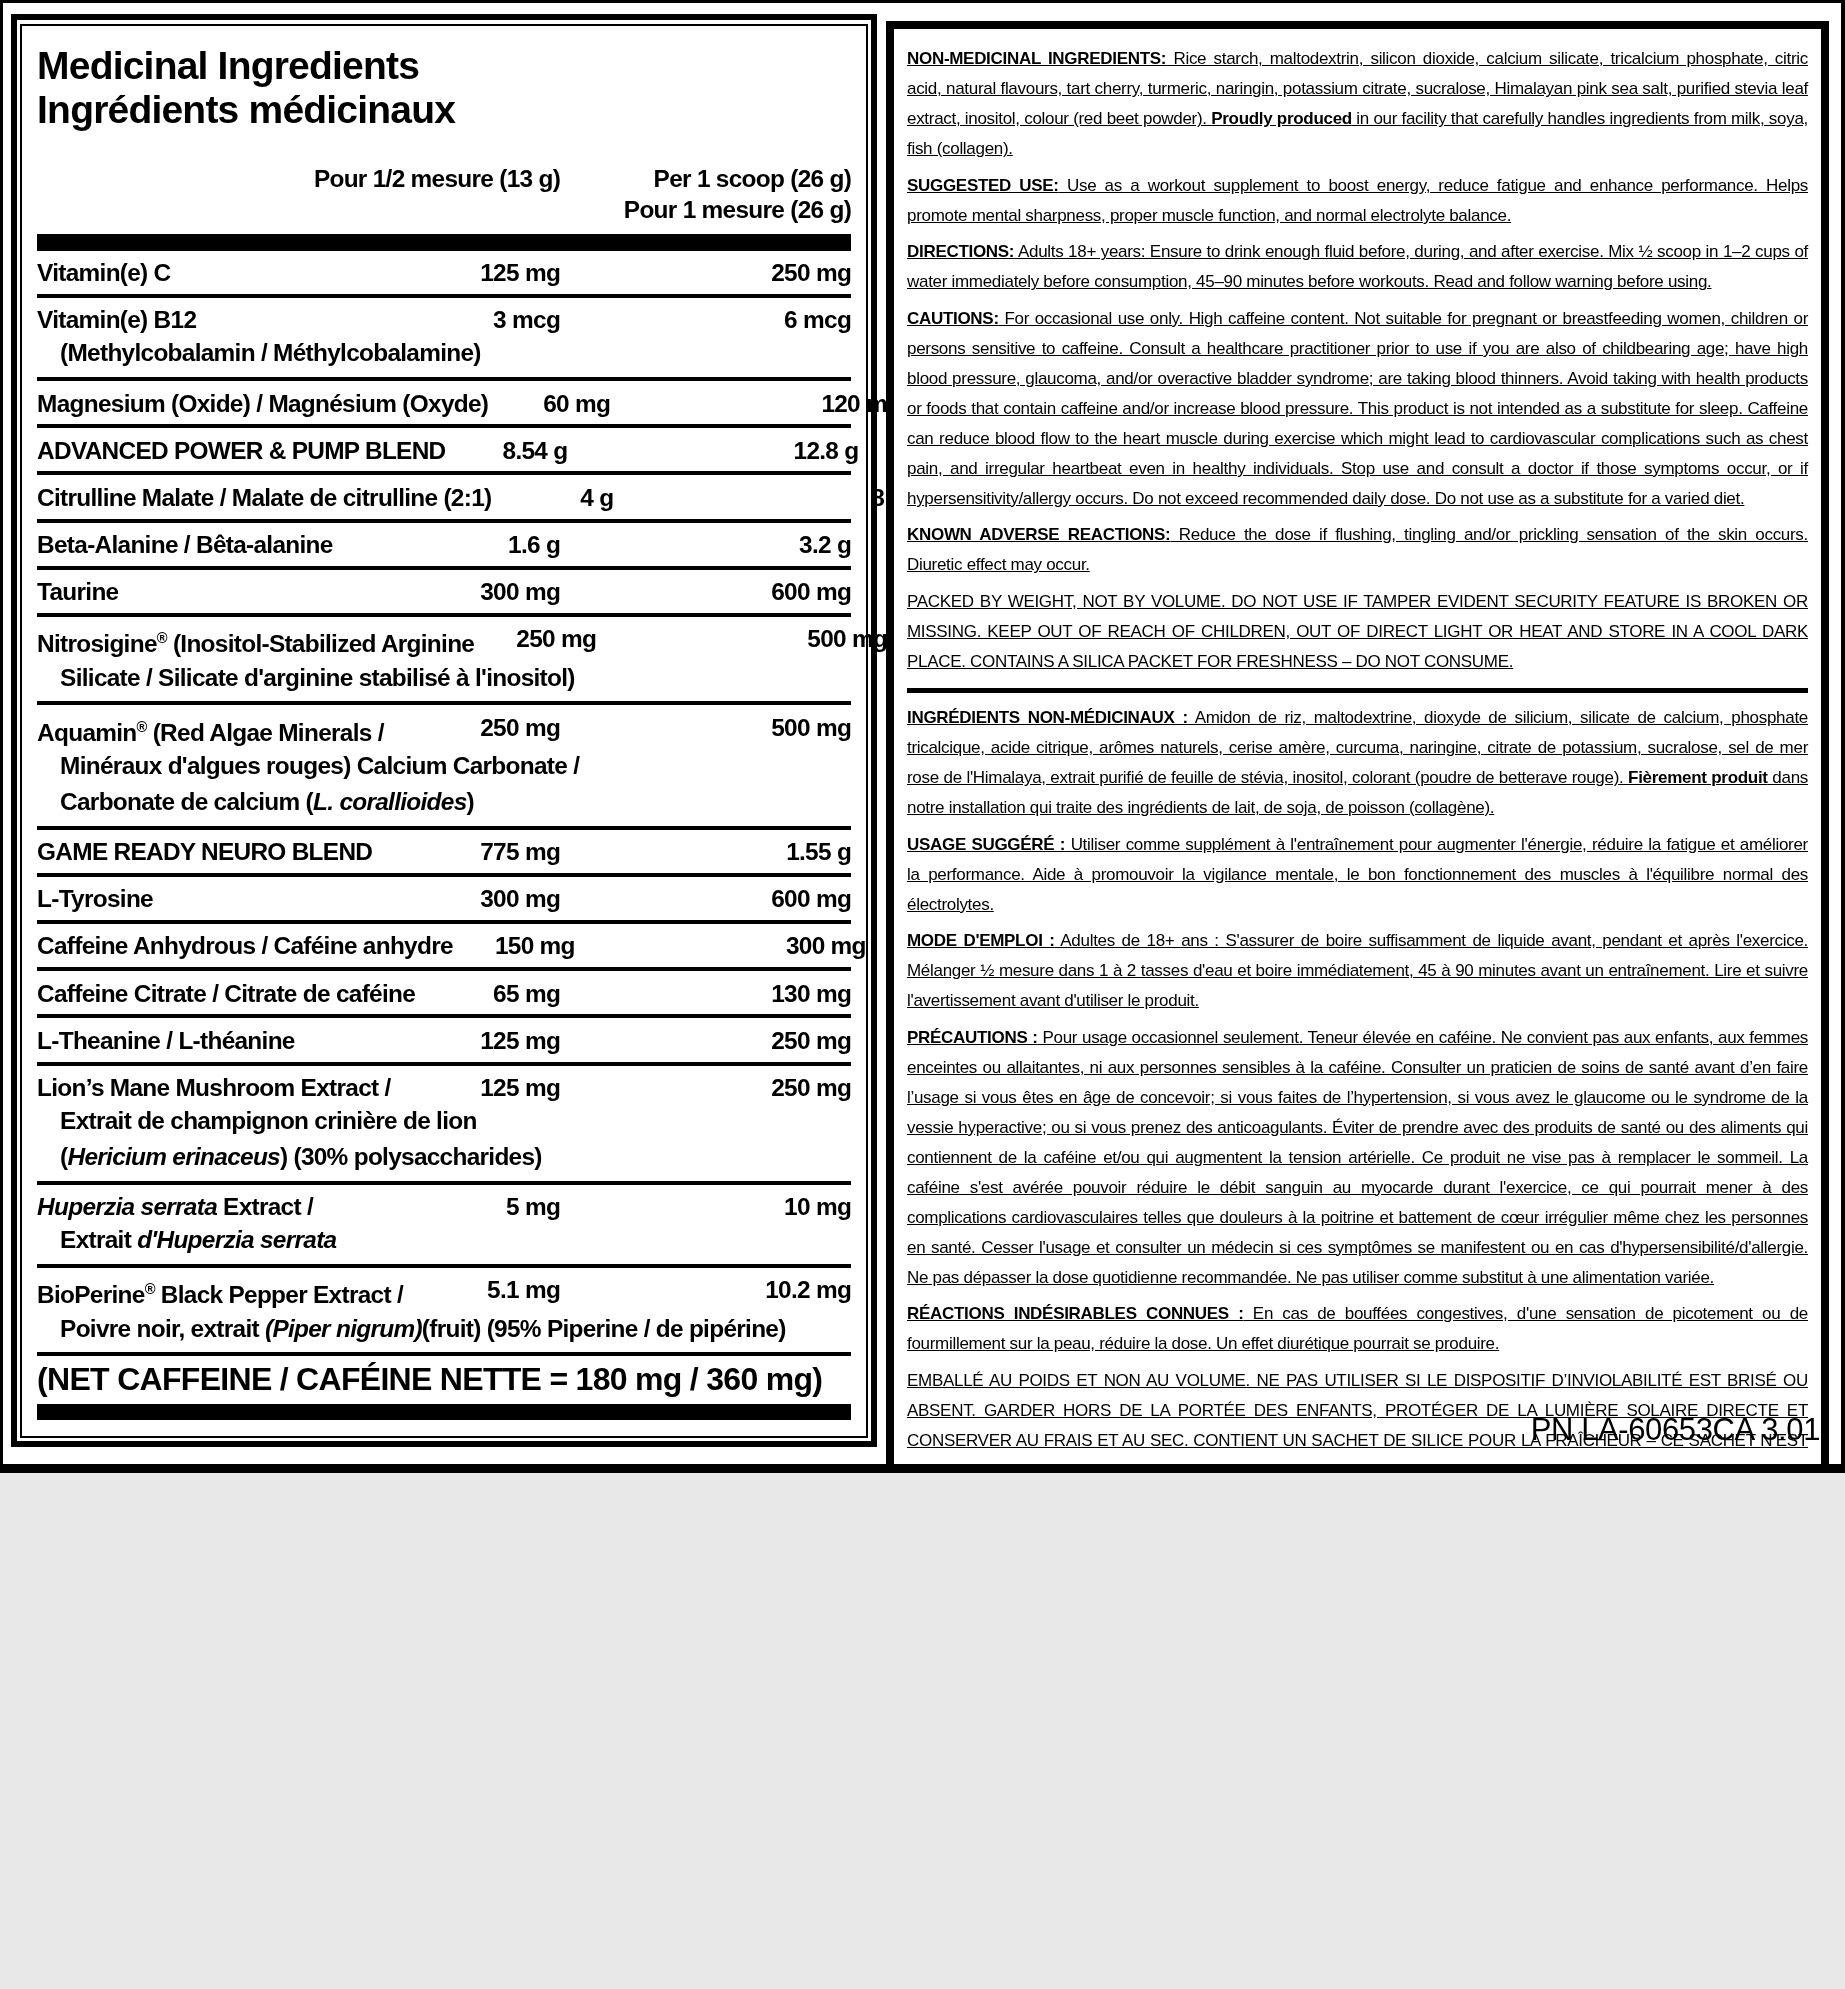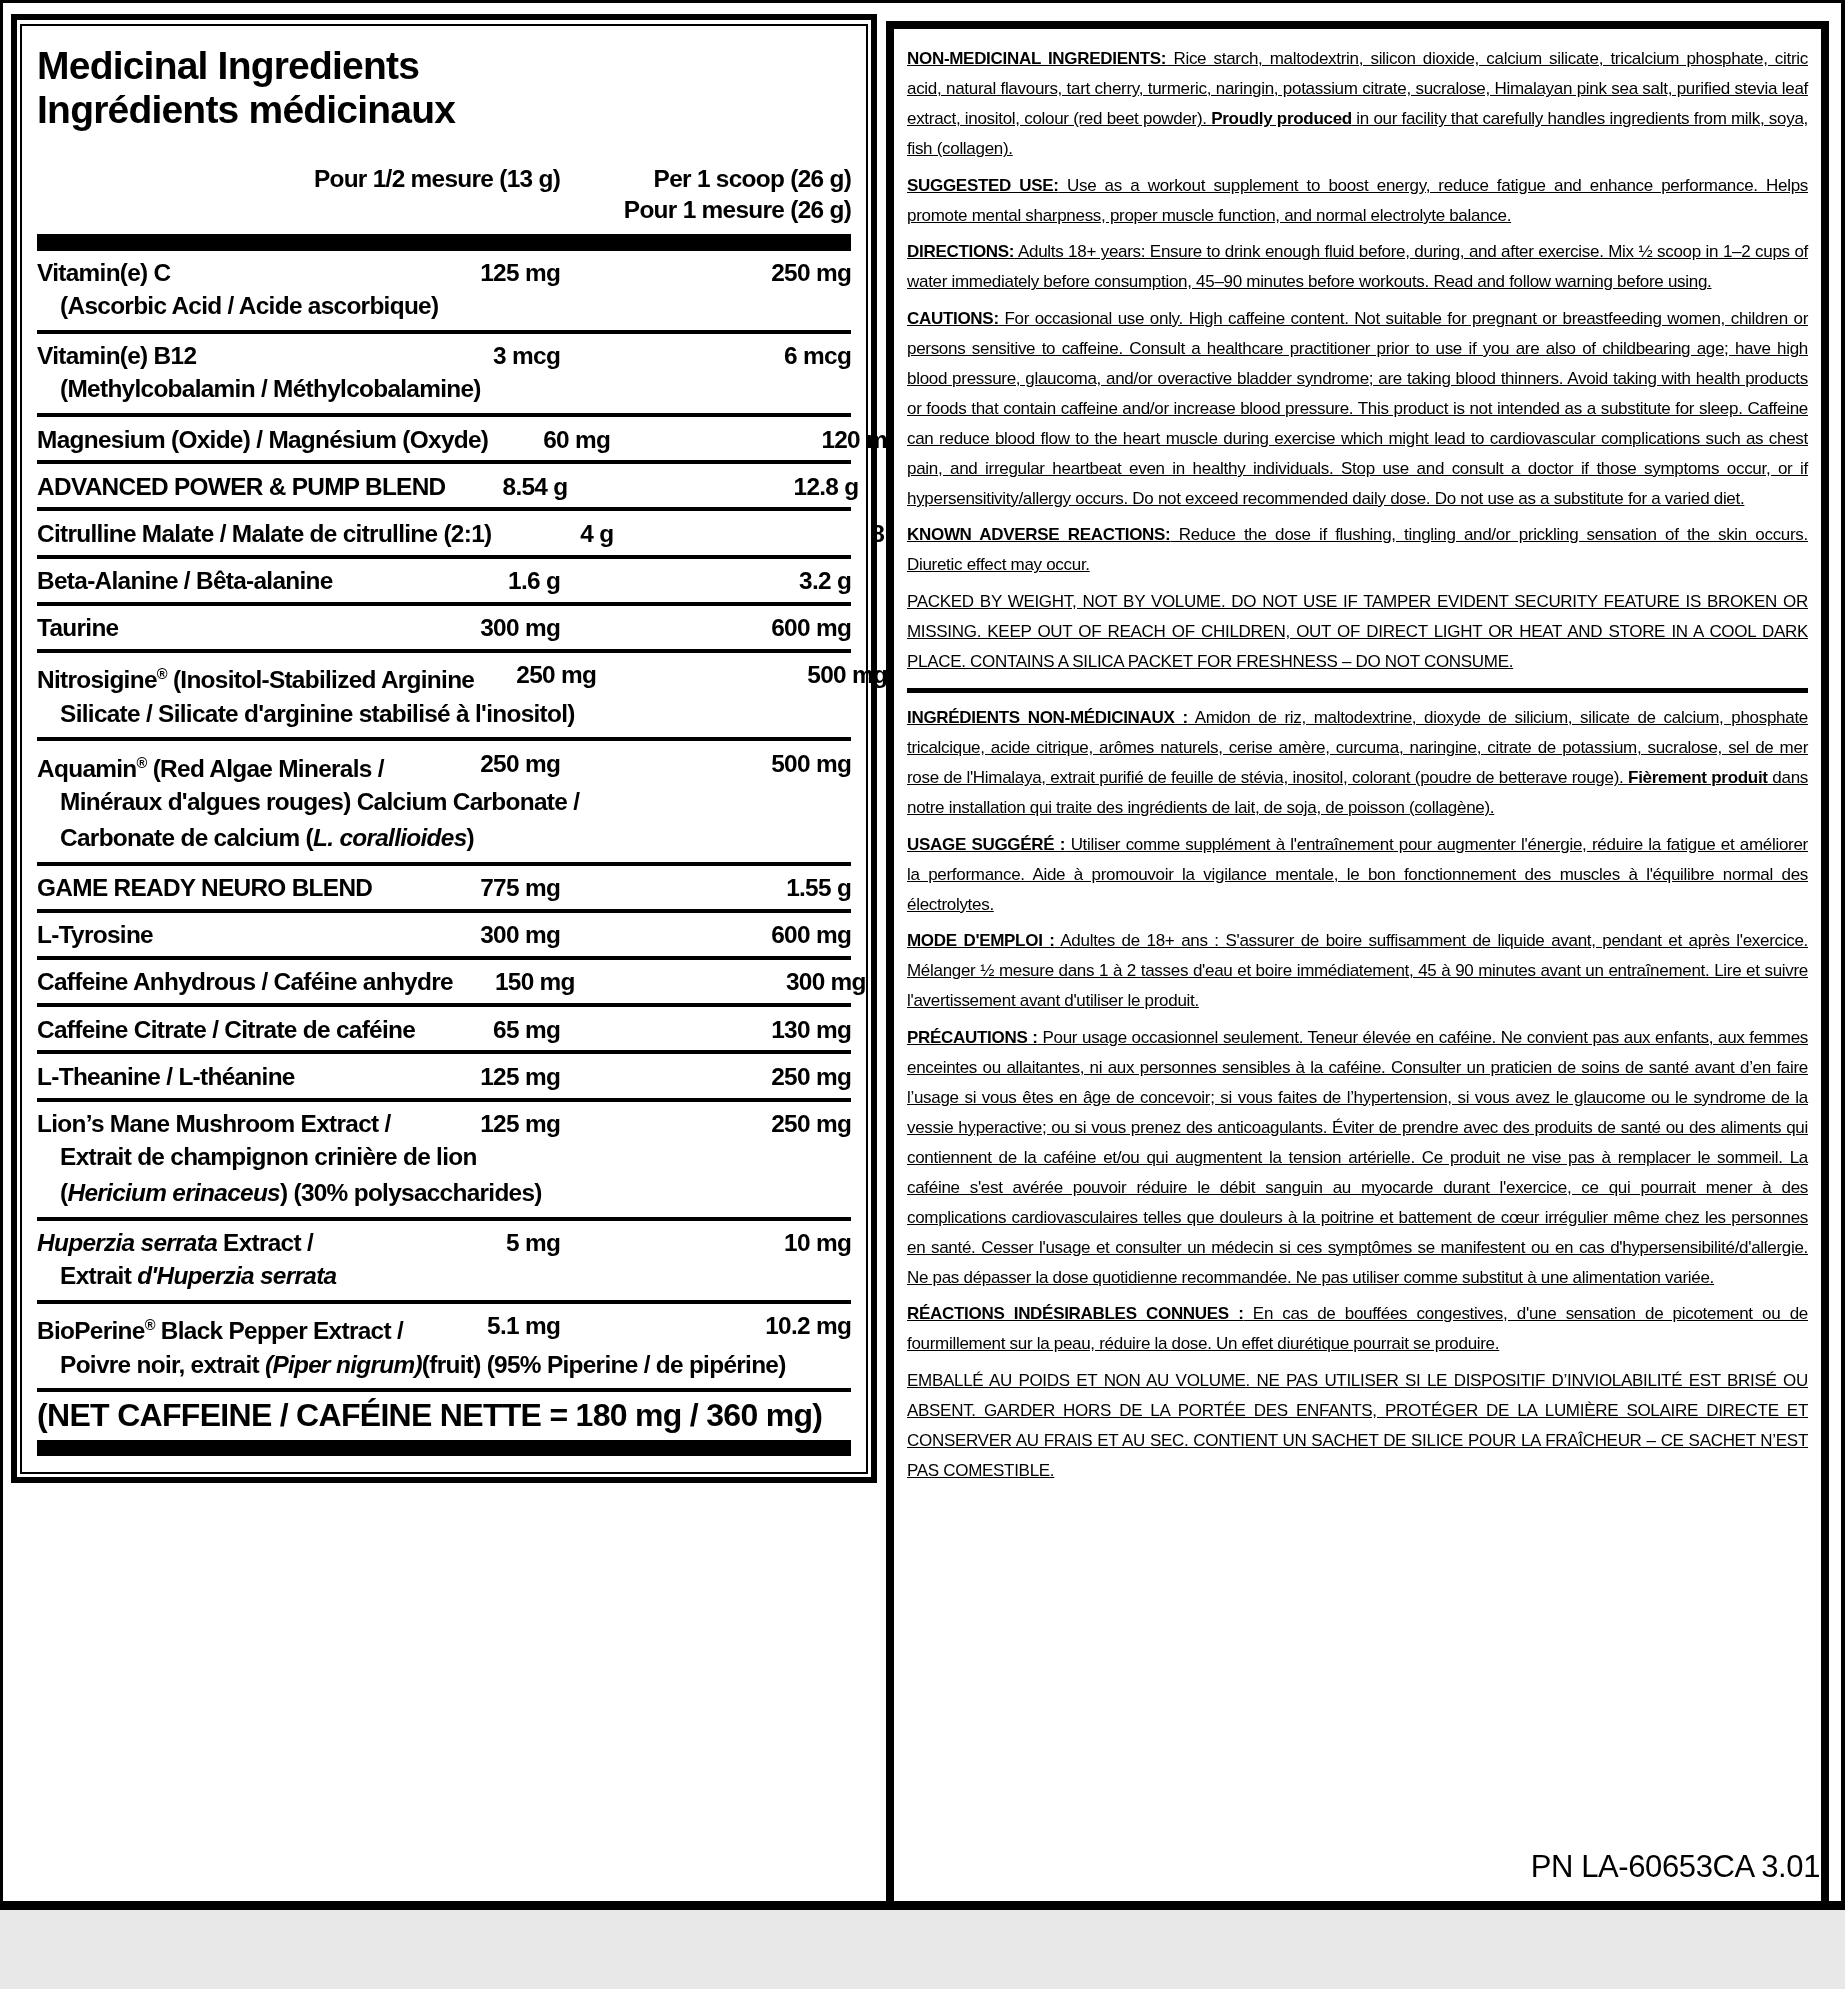--- a/index.html
+++ b/index.html
@@ -1,17 +1,17 @@
 <!DOCTYPE html>
 <html style="font-size:13px"><head>
 <meta charset="utf-8">
 <style>
   html,body { margin:0; padding:0; background:#e8e8e8; }
   .page {
-    position:relative; width:1845px; height:1910px; background:#fff; color:#000;
+    position:relative; width:1845px; height:1473px; background:#fff; color:#000;
     box-sizing:border-box;
     border-left:3.3px solid #000; border-top:3.3px solid #000;
     border-right:4.1px solid #000; border-bottom:9.8px solid #000;
     font-family:"Liberation Sans", sans-serif;
     overflow:hidden;
   }
 
   
   .left-panel {
     position:absolute; left:8.1px; top:11.4px; width:866px;
@@ -77,21 +77,20 @@
           <div>Pour 1 mesure (26 g)</div>
         </div>
       </div>
 
       <div class="bar"></div>
 
       <div class="row">
         <div class="name">Vitamin(e) C</div>
         <div class="amt">125 mg</div>
         <div class="amt">250 mg</div>
-        <div class="sub">(Ascorbic Acid / Acide ascorbique)</div>
       </div>
 
       <div class="row">
         <div class="name">Vitamin(e) B12</div>
         <div class="amt">3 mcg</div>
         <div class="amt">6 mcg</div>
         <div class="sub">(Methylcobalamin / Méthylcobalamine)</div>
       </div>
 
       <div class="row">

